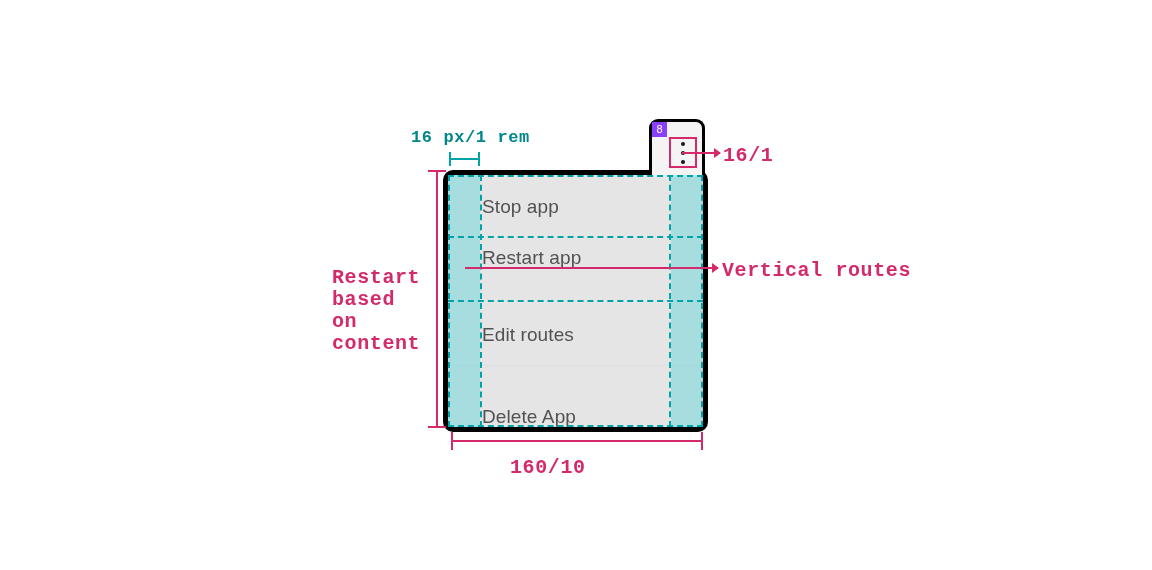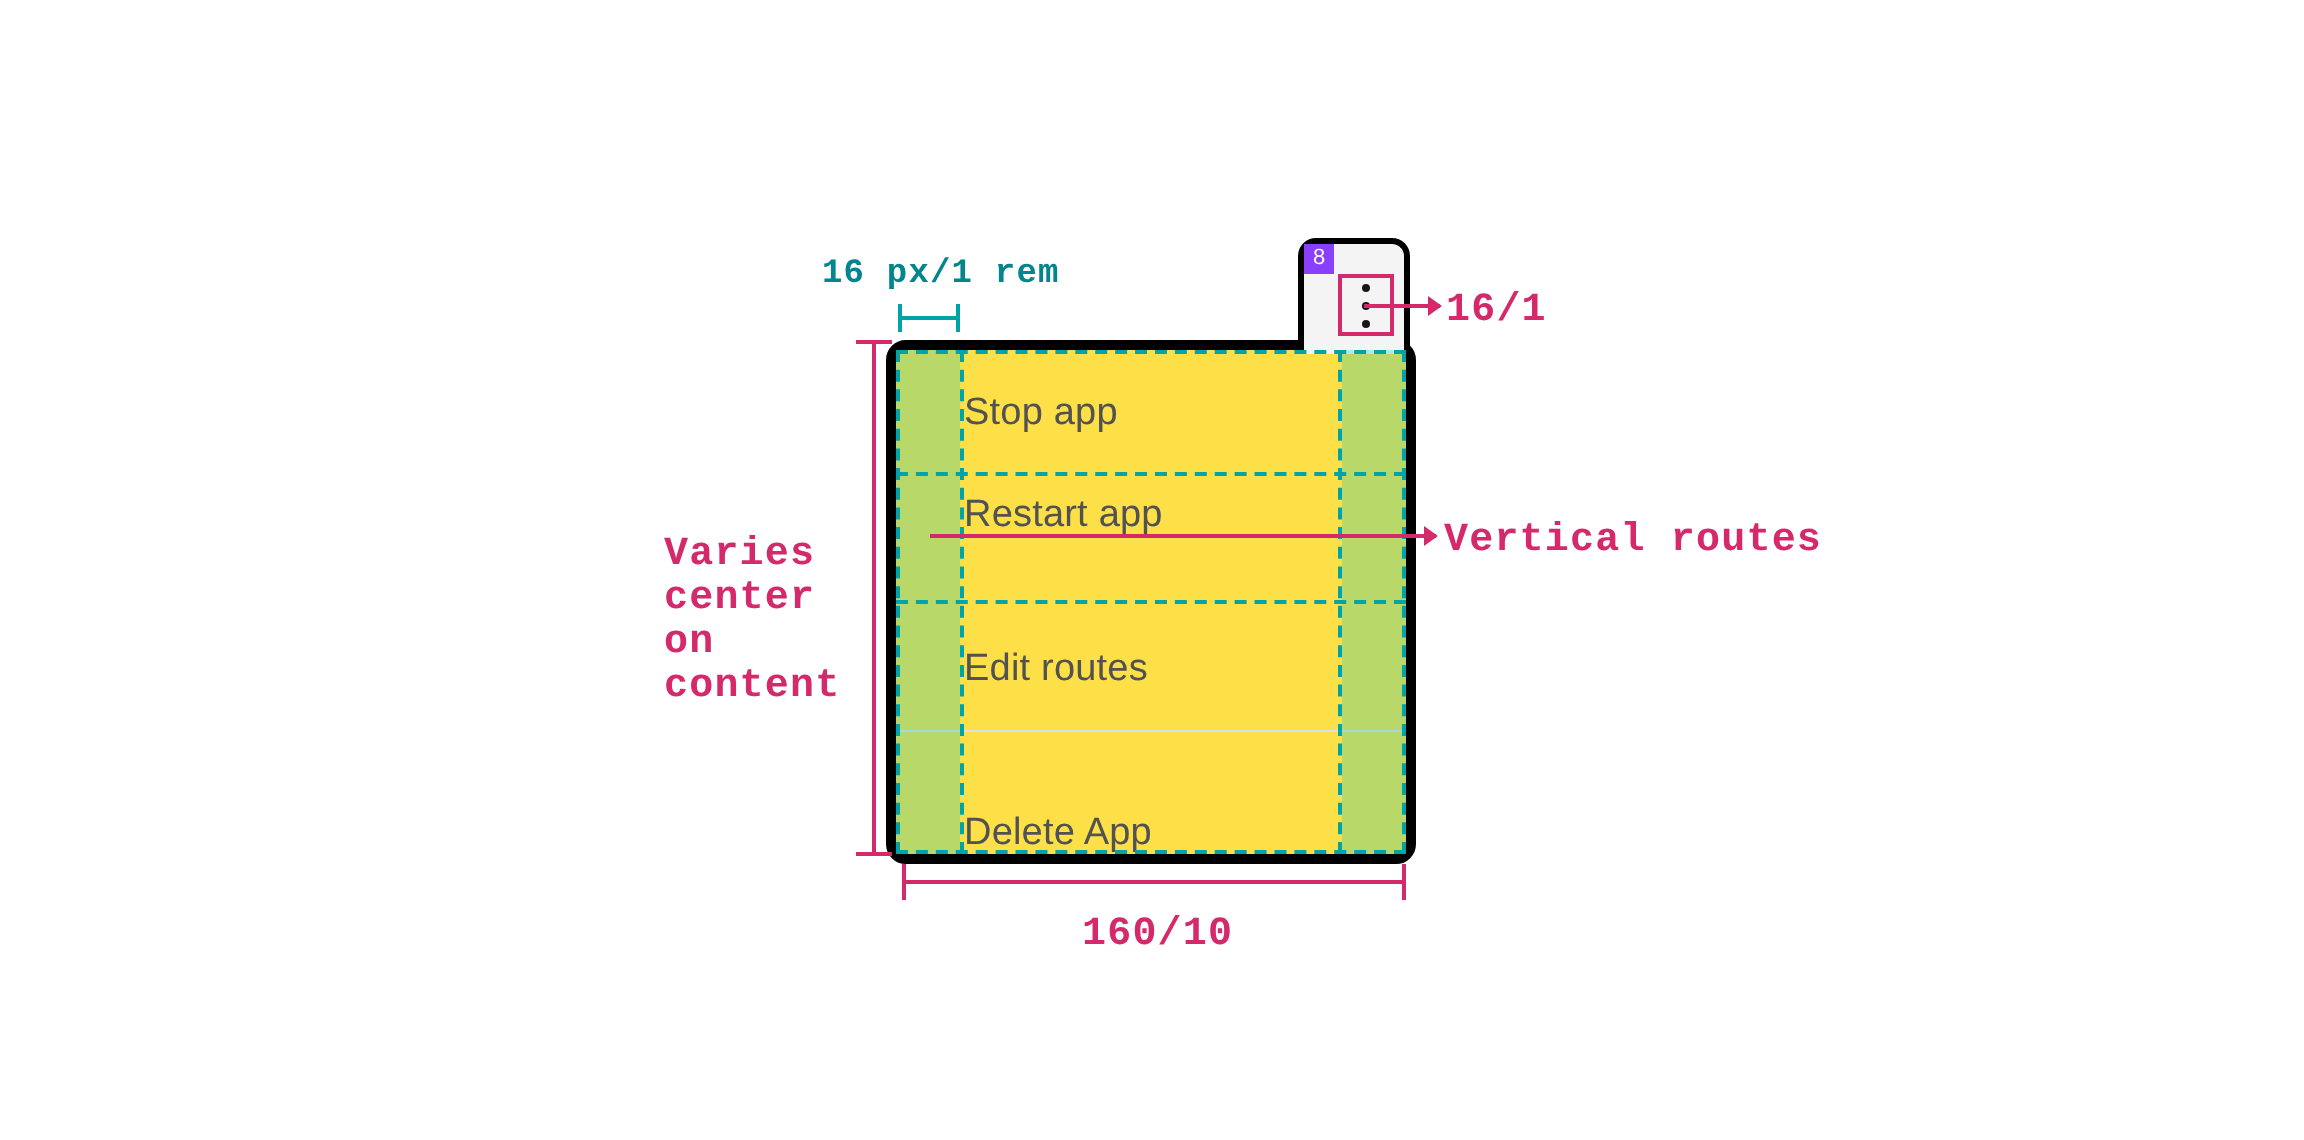--- a/index.html
+++ b/index.html
@@ -85,21 +85,21 @@
     background: #161616;
   }
 
   
   .menu-panel {
     position: absolute;
     left: 443px;
     top: 170px;
     width: 265px;
     height: 262px;
-    background: #fde047;
+    background: #e5e5e5;
     border: 5px solid #000000;
     border-radius: 10px;
     box-sizing: border-box;
     z-index: 3;
   }
   
   .panel-notch-mask {
     position: absolute;
     left: 652px;
     top: 165px;
@@ -230,21 +230,21 @@
     color: #d42a6b;
     font-size: 20px;
     font-family: "Liberation Mono", monospace;
     font-weight: bold;
     letter-spacing: 0.6px;
     white-space: nowrap;
     z-index: 10;
   }
   .pink-text.lbl-16-1     { left: 723px; top: 144px; }
   .pink-text.lbl-vcenter  { left: 722px; top: 259px; }
-  .pink-text.lbl-160-10   { left: 541px; top: 456px; font-family: Liberation Mono, monospace; }
+  .pink-text.lbl-160-10   { left: 510px; top: 456px; font-family: Liberation Mono, monospace; }
   .pink-text.lbl-varies   {
     left: 332px;
     top: 267px;
     line-height: 22px;
     white-space: normal;
     width: 96px;
   }
 
   
   .pink-arrow-16 {
@@ -377,21 +377,21 @@
     <div class="hline h3"></div>
   </div>
 
   <div class="pink-center-line"></div>
   <div class="pink-text lbl-vcenter">Vertical routes</div>
 
   <div class="pink-vmeasure">
     <div class="tick t"></div>
     <div class="tick b"></div>
   </div>
-  <div class="pink-text lbl-varies">Varies center on content</div>
+  <div class="pink-text lbl-varies">Restart based on content</div>
 
   <div class="pink-hmeasure">
     <div class="tick l"></div>
     <div class="tick r"></div>
   </div>
   <div class="pink-text lbl-160-10">160/10</div>
 
 </div>
 
 </body></html>

